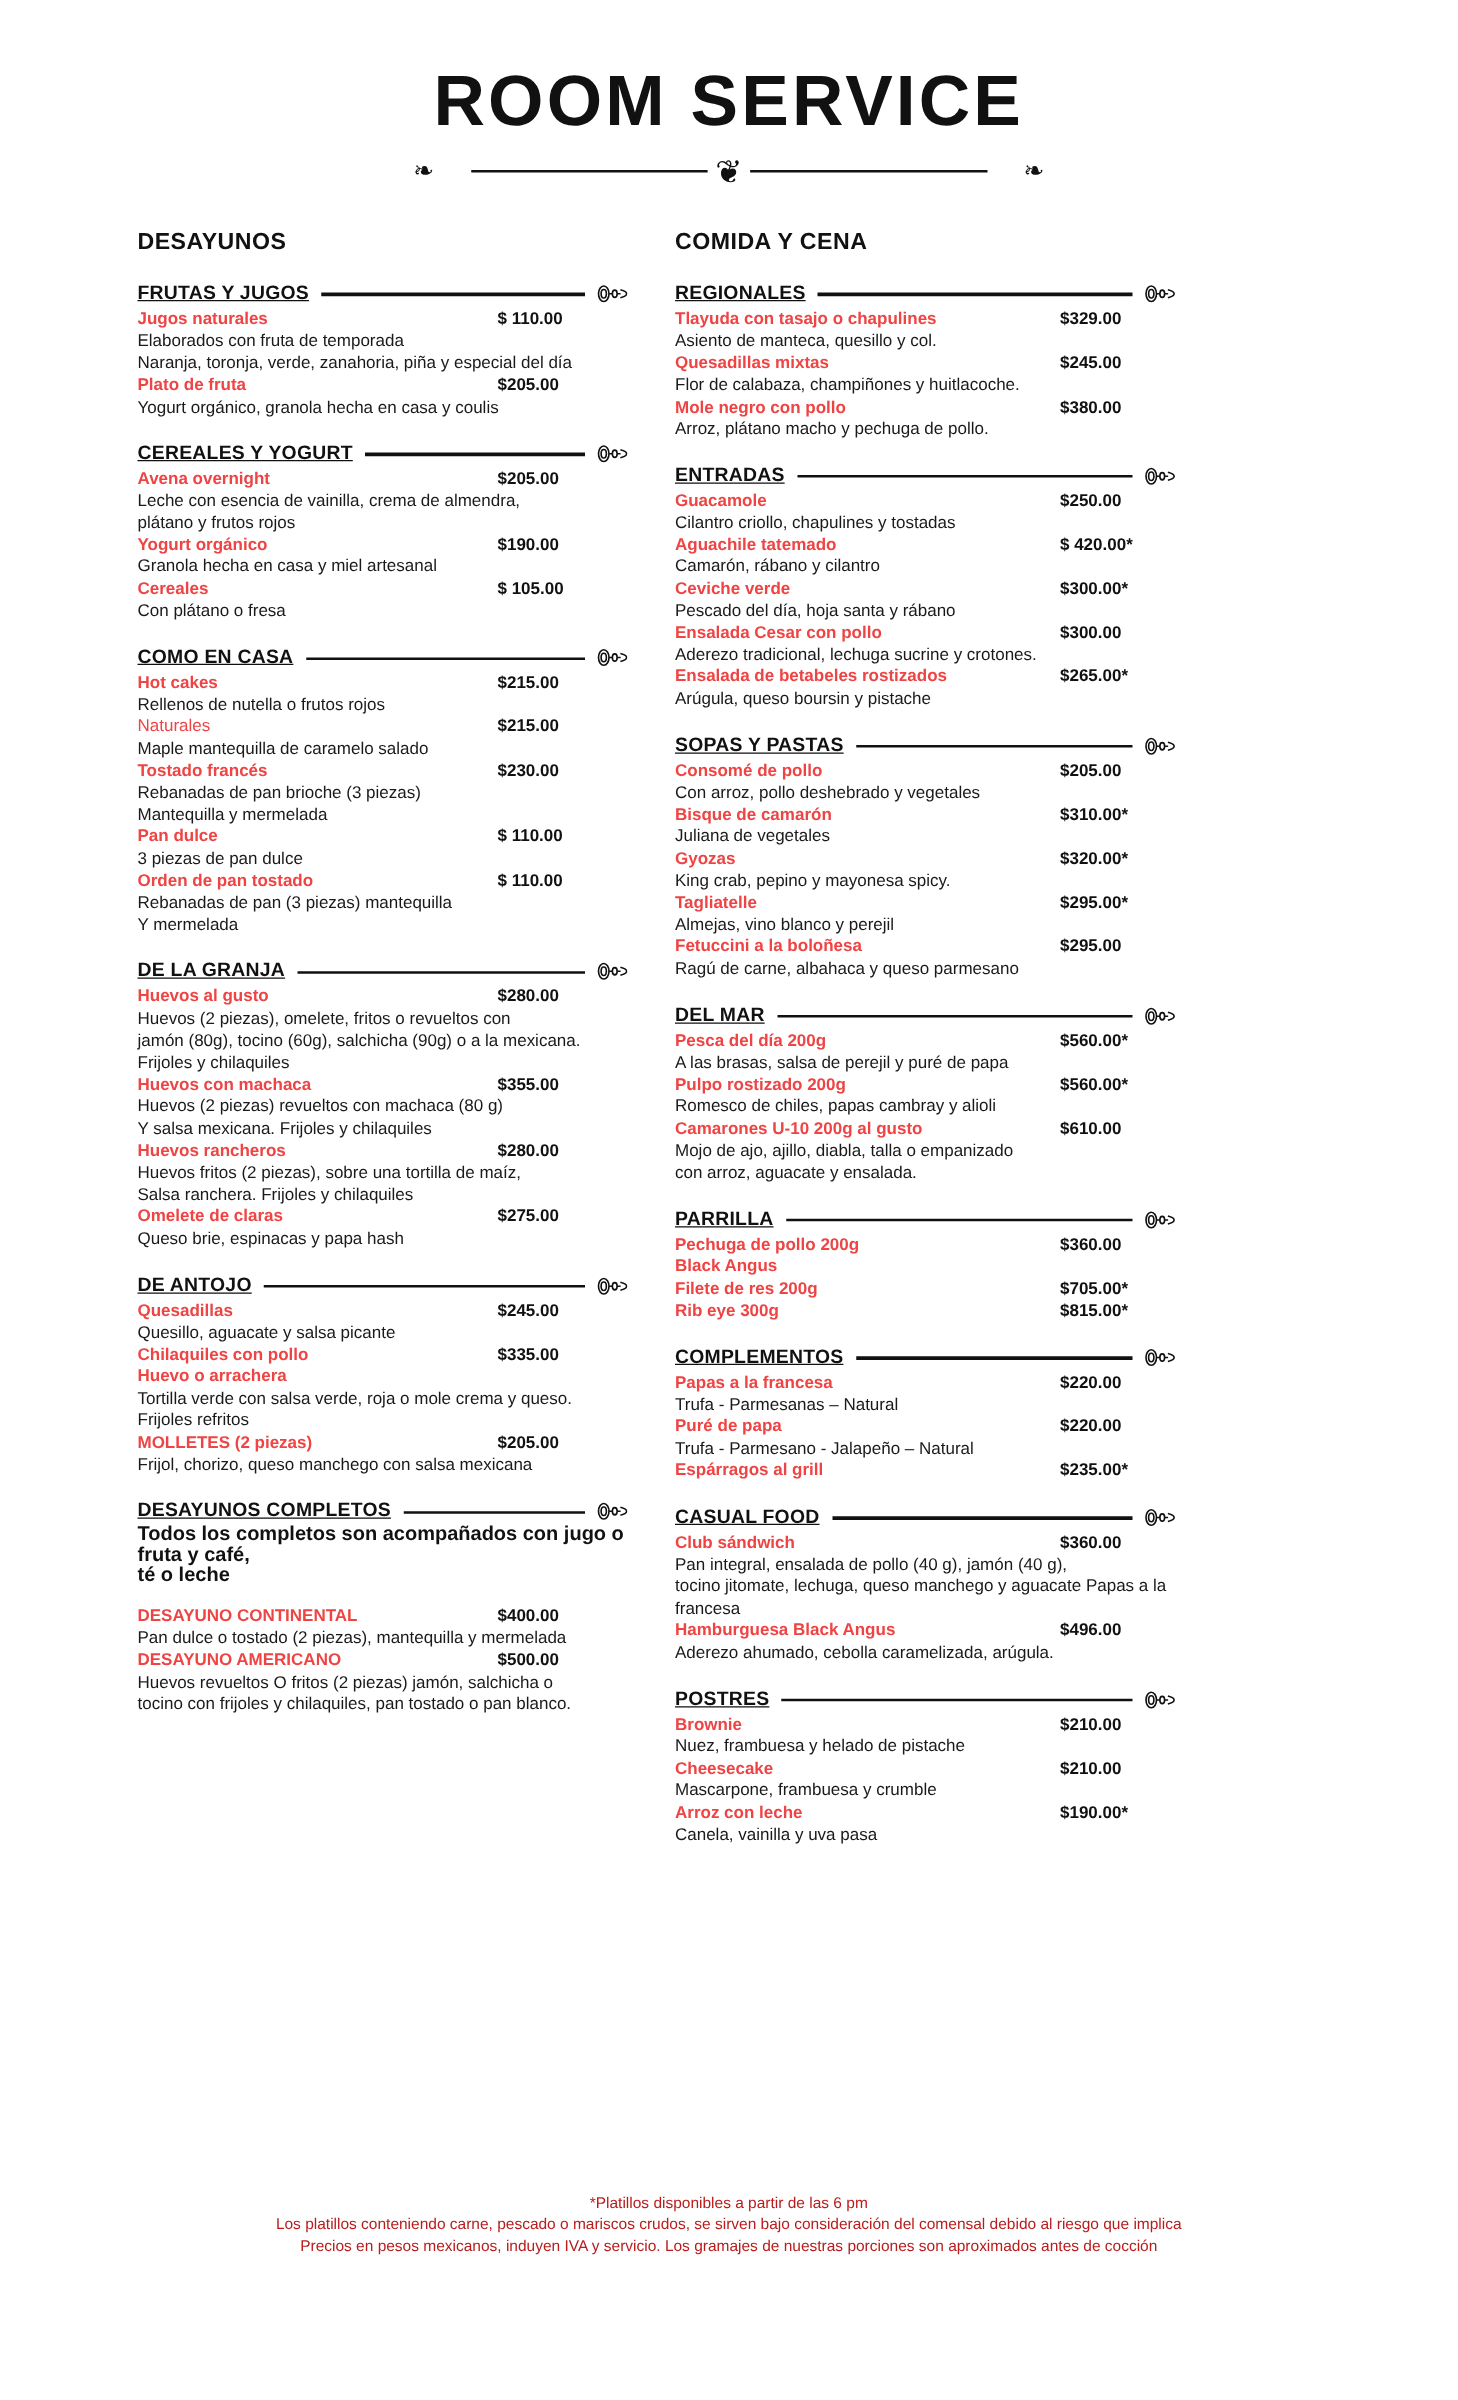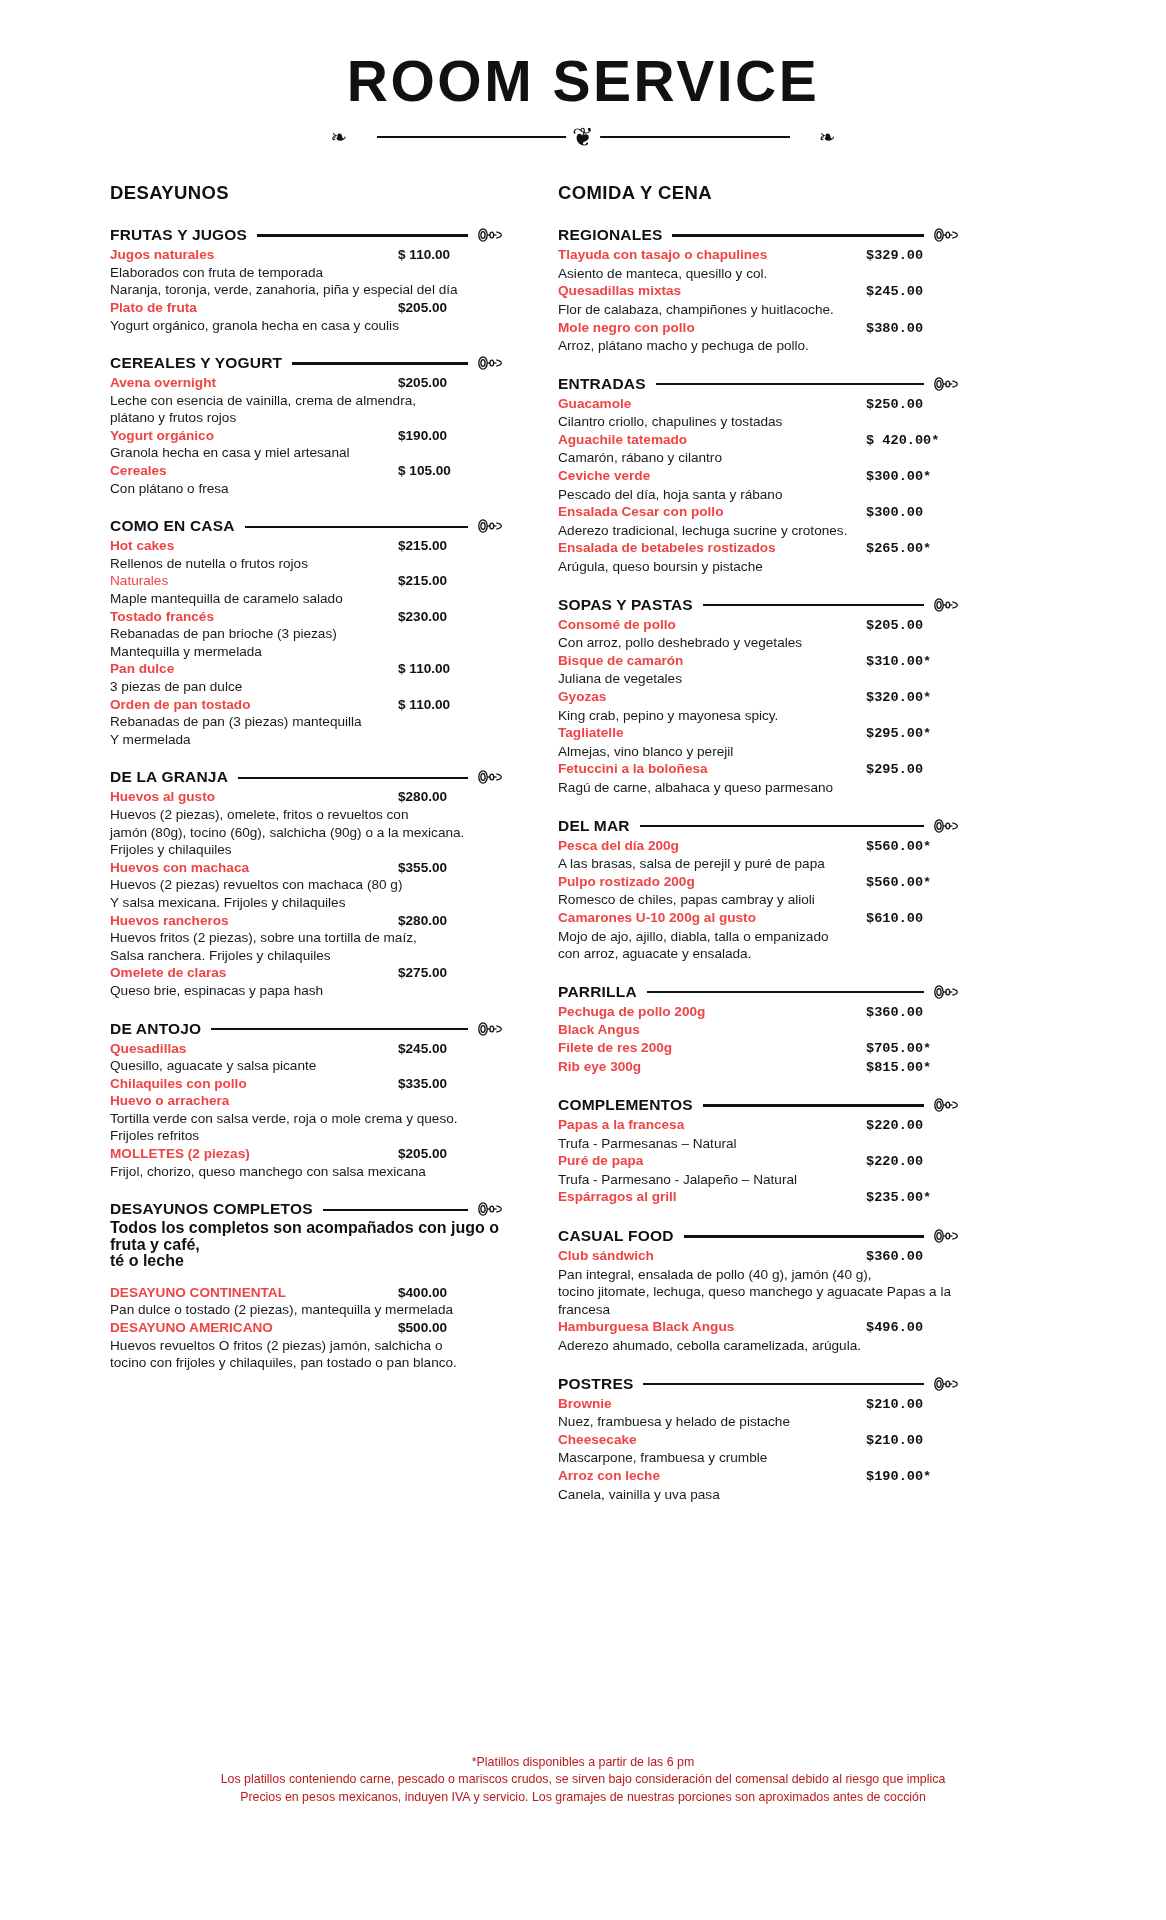--- a/index.html
+++ b/index.html
@@ -55,21 +55,21 @@
     font-size: 20px; line-height: 26px; color: #111;
   }
   .flourish .cap.left  { left: 0; }
   .flourish .cap.right { right: 0; }
 
   
   .columns {
     display: flex;
     margin-top: 28px;
     padding: 0 104px 0 110px;
-    gap: 56px;
+    gap: 38px;
     align-items: flex-start;
   }
   .col { width: 392px; flex: 0 0 392px; }
   .col.right { width: 400px; flex: 0 0 400px; }
 
   .col-title {
     font-size: 18.5px;
     font-weight: 700;
     letter-spacing: .4px;
     color: #111;
@@ -83,20 +83,21 @@
     align-items: center;
     gap: 10px;
     margin-bottom: 2px;
   }
   .section-head .label {
     font-size: 15.5px;
     font-weight: 700;
     letter-spacing: .2px;
     color: #111;
     white-space: nowrap;
+    text-decoration: underline;
   }
   .section-head .rule {
     flex: 1 1 auto;
     height: 2.5px;
     background: #111;
     margin-top: 1px;
     min-width: 20px;
   }
   .fleuron {
     flex: 0 0 auto;
@@ -122,21 +123,21 @@
   }
   .item-name.plain { font-weight: 400; }
   .item-price {
     font-weight: 700;
     color: #111;
     flex: 0 0 auto;
     white-space: nowrap;
     text-align: left;
   }
   .col.left .item-price  { width: 104px; }
-  .col.right .item-price { width: 92px; font-family: Liberation Mono, monospace; }
+  .col.right .item-price { width: 92px; }
   .desc {
     font-size: 13.6px;
     line-height: 17.6px;
     font-weight: 400;
     color: #1a1a1a;
   }
   .note-bold {
     font-size: 16px;
     line-height: 16.5px;
     font-weight: 700;

